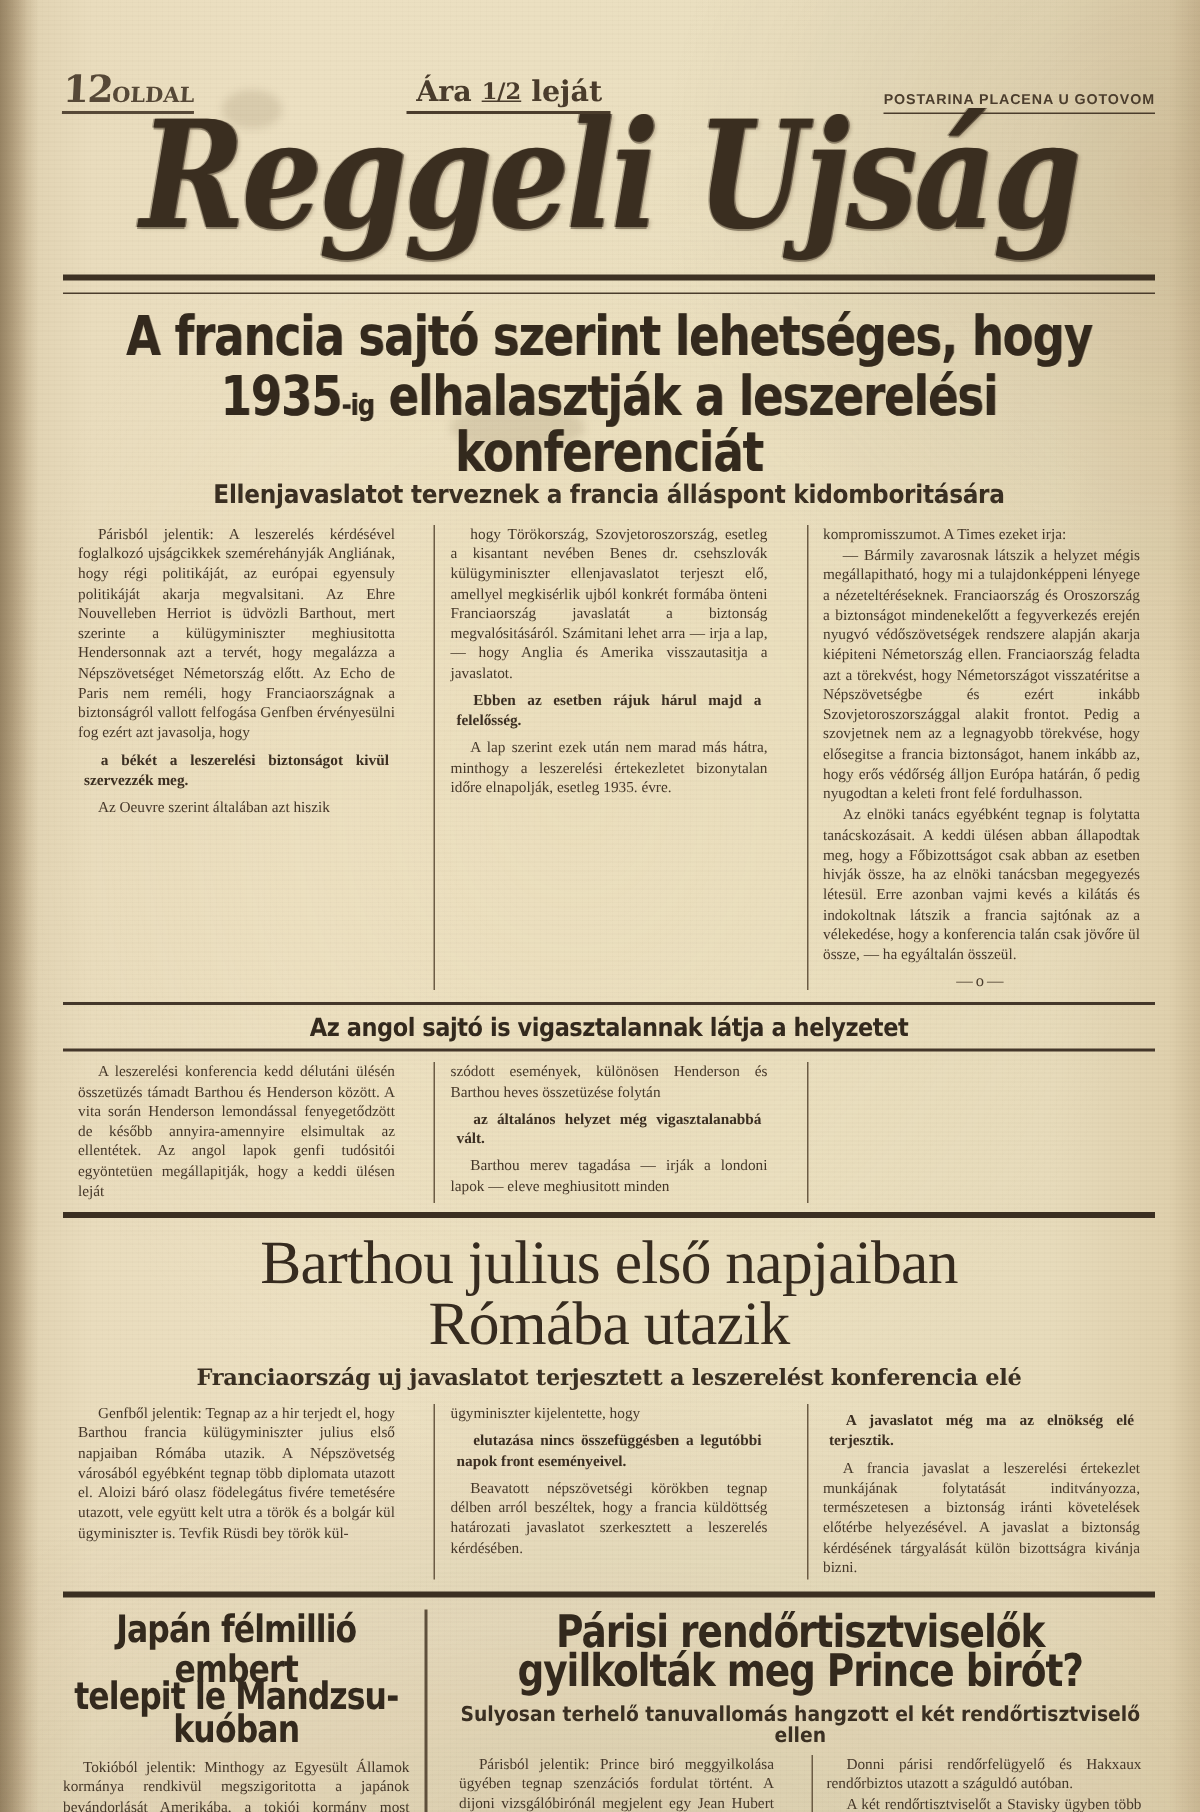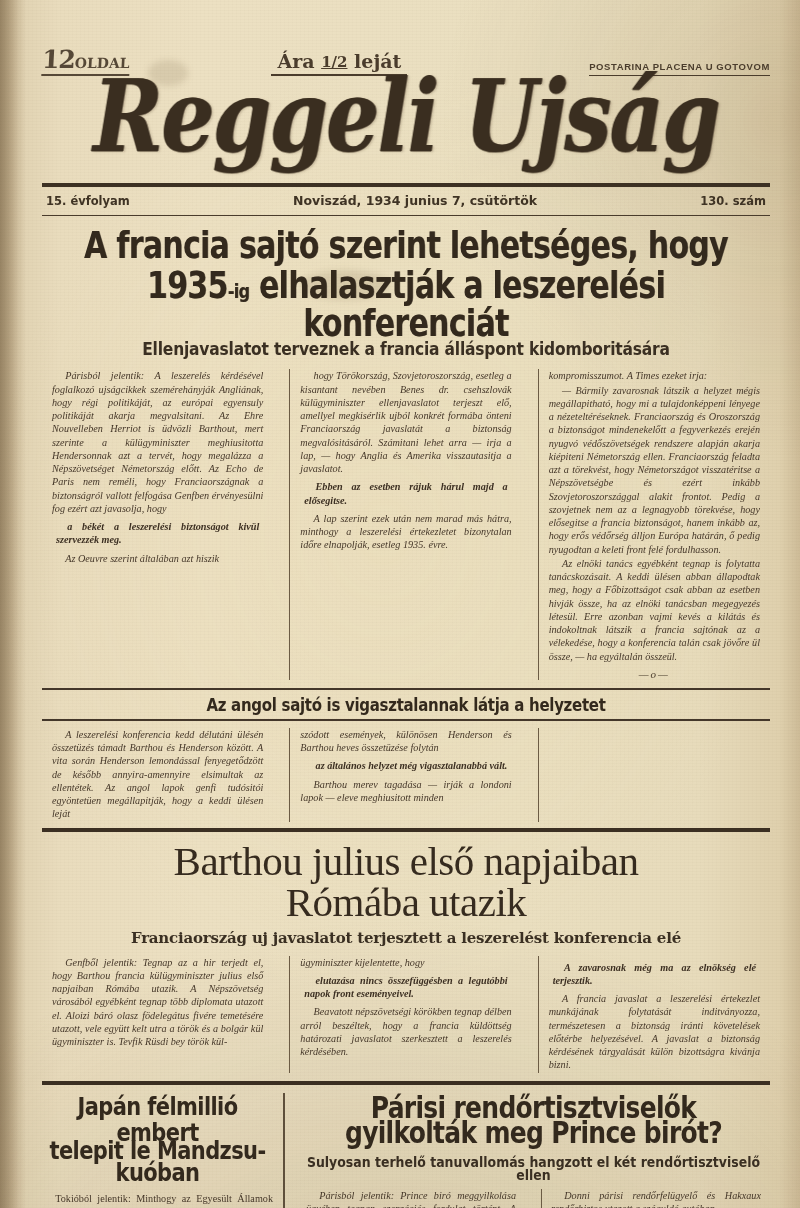--- a/index.html
+++ b/index.html
@@ -166,21 +166,20 @@
     display: block;
     margin-top: 12px;
     letter-spacing: -0.2px;
   }
 
   
   .cols {
     display: flex;
     gap: 16px;
     margin-top: 7px;
-    font-style: italic;
   }
   .col {
     flex: 1 1 0;
     padding: 0 10px;
     box-sizing: border-box;
     position: relative;
   }
   .col + .col { border-left: 1px solid #6b5b44; }
   .col p {
     margin: 0 0 0.10em 0;
@@ -352,43 +351,38 @@
         <span>Ára</span>
         <span class="frac">1/2</span>
         <span>leját</span>
       </div>
       <div class="postarina">POSTARINA PLACENA U GOTOVOM</div>
     </div>
 
     <div class="masthead">
       <span class="logo">Reggeli Ujság</span>
       <div class="masthead-rule"></div>
-      <div class="issuebar">
-        <span>15. évfolyam</span>
-        <span class="center">Noviszád, 1934 junius 7, csütörtök</span>
-        <span>130. szám</span>
-      </div>
       <div class="rule-thin"></div>
     </div>
 
     <div class="hl-block">
       <span class="hl1">A francia sajtó szerint lehetséges, hogy</span>
       <span class="hl1"><span>1935</span><span class="yr-suffix">-ig</span><span> elhalasztják a leszerelési konferenciát</span></span>
       <span class="hl-sub">Ellenjavaslatot terveznek a francia álláspont kidomboritására</span>
     </div>
 
     <div class="cols">
       <div class="col">
         <p>Párisból jelentik: A leszerelés kérdésével foglalkozó ujságcikkek szemérehányják Angliának, hogy régi politikáját, az európai egyensuly politikáját akarja megvalsitani. Az Ehre Nouvelleben Herriot is üdvözli Barthout, mert szerinte a külügyminiszter meghiusitotta Hendersonnak azt a tervét, hogy megalázza a Népszövetséget Németország előtt. Az Echo de Paris nem reméli, hogy Franciaországnak a biztonságról vallott felfogása Genfben érvényesülni fog ezért azt javasolja, hogy</p>
         <p class="emph">a békét a leszerelési biztonságot kivül szervezzék meg.</p>
         <p>Az Oeuvre szerint általában azt hiszik</p>
       </div>
       <div class="col">
         <p>hogy Törökország, Szovjetoroszország, esetleg a kisantant nevében Benes dr. csehszlovák külügyminiszter ellenjavaslatot terjeszt elő, amellyel megkisérlik ujból konkrét formába önteni Franciaország javaslatát a biztonság megvalósitásáról. Számitani lehet arra — irja a lap, — hogy Anglia és Amerika visszautasitja a javaslatot.</p>
-        <p class="emph">Ebben az esetben rájuk hárul majd a elősegitse.</p>
+        <p class="emph">Ebben az esetben rájuk hárul majd a felelősség.</p>
         <p>A lap szerint ezek után nem marad más hátra, minthogy a leszerelési értekezletet bizonytalan időre elnapolják, esetleg 1935. évre.</p>
       </div>
       <div class="col">
         <p class="noind">kompromisszumot. A Times ezeket irja:</p>
         <p>— Bármily zavarosnak látszik a helyzet mégis megállapitható, hogy mi a tulajdonképpeni lényege a nézeteltéréseknek. Franciaország és Oroszország a biztonságot mindenekelőtt a fegyverkezés erején nyugvó védőszövetségek rendszere alapján akarja kiépiteni Németország ellen. Franciaország feladta azt a törekvést, hogy Németországot visszatéritse a Népszövetségbe és ezért inkább Szovjetoroszországgal alakit frontot. Pedig a szovjetnek nem az a legnagyobb törekvése, hogy elősegitse a francia biztonságot, hanem inkább az, hogy erős védőrség álljon Európa határán, ő pedig nyugodtan a keleti front felé fordulhasson.</p>
         <p>Az elnöki tanács egyébként tegnap is folytatta tanácskozásait. A keddi ülésen abban állapodtak meg, hogy a Főbizottságot csak abban az esetben hivják össze, ha az elnöki tanácsban megegyezés létesül. Erre azonban vajmi kevés a kilátás és indokoltnak látszik a francia sajtónak az a vélekedése, hogy a konferencia talán csak jövőre ül össze, — ha egyáltalán összeül.</p>
         <div class="enddash">—o—</div>
       </div>
     </div>
 
@@ -419,21 +413,21 @@
     <div class="cols" style="margin-top:9px;">
       <div class="col">
         <p>Genfből jelentik: Tegnap az a hir terjedt el, hogy Barthou francia külügyminiszter julius első napjaiban Rómába utazik. A Népszövetség városából egyébként tegnap több diplomata utazott el. Aloizi báró olasz födelegátus fivére temetésére utazott, vele együtt kelt utra a török és a bolgár kül ügyminiszter is. Tevfik Rüsdi bey török kül-</p>
       </div>
       <div class="col">
         <p class="noind">ügyminiszter kijelentette, hogy</p>
         <p class="emph">elutazása nincs összefüggésben a legutóbbi napok front eseményeivel.</p>
         <p>Beavatott népszövetségi körökben tegnap délben arról beszéltek, hogy a francia küldöttség határozati javaslatot szerkesztett a leszerelés kérdésében.</p>
       </div>
       <div class="col">
-        <p class="emph">A zavarosnak még ma az elnökség elé terjesztik.</p>
+        <p class="emph">A javaslatot még ma az elnökség elé terjesztik.</p>
         <p>A francia javaslat a leszerelési értekezlet munkájának folytatását inditványozza, természetesen a biztonság iránti követelések előtérbe helyezésével. A javaslat a biztonság kérdésének tárgyalását külön bizottságra kivánja bizni.</p>
       </div>
     </div>
 
     <div class="rule-thick" style="margin-top:8px;"></div>
 
     <div class="bottom">
 
       <div class="bottom-left">
         <span class="hl3">Japán félmillió embert</span>

